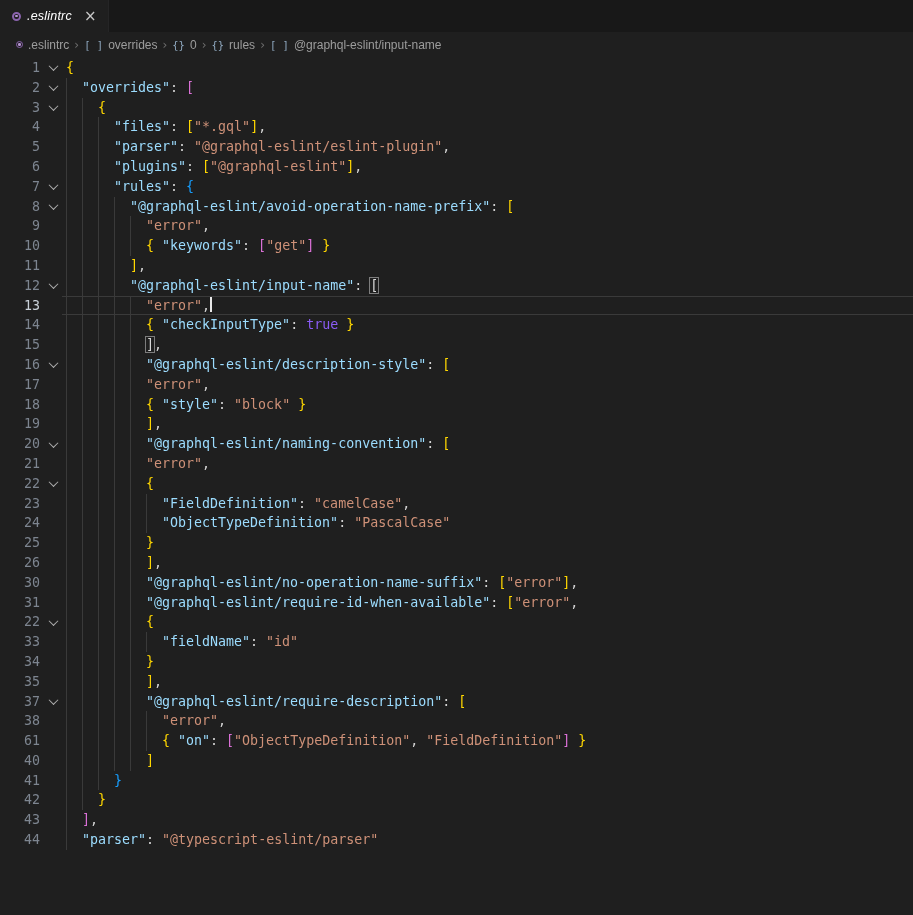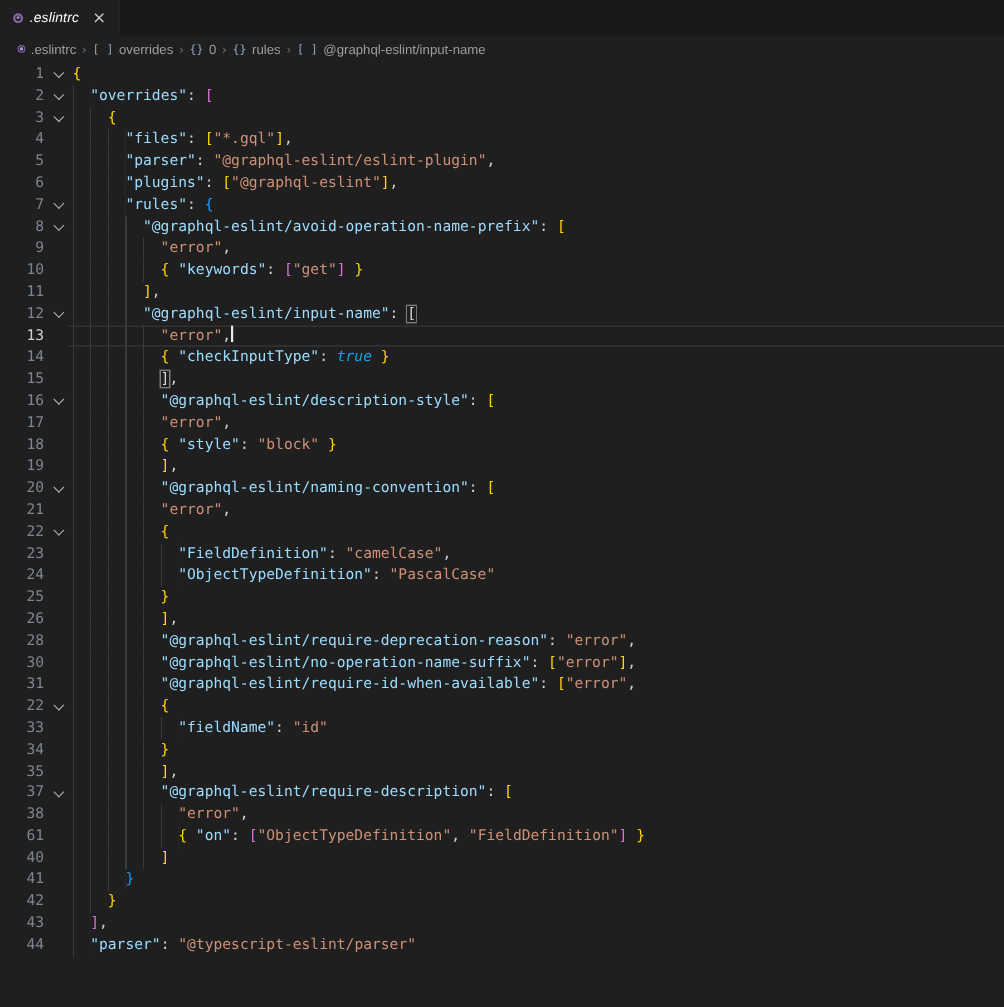--- a/index.html
+++ b/index.html
@@ -38,21 +38,21 @@
   .fold { width:26px; flex:0 0 auto; display:flex; align-items:center; justify-content:center; }
   .chev { width:7px; height:7px; border-right:1.4px solid #aeaeae; border-bottom:1.4px solid #aeaeae;
           transform:rotate(45deg) translate(-1px,-1px); }
   .code { white-space:pre; position:relative; z-index:1; }
   .guides { display:inline-block; height:19.8px; vertical-align:top;
             background:repeating-linear-gradient(to right,#3a3a3a 0 1px,transparent 1px 16px); }
 
   .tok-k { color:#9cdcfe; }   
   .tok-s { color:#ce9178; }   
   .tok-p { color:#d4d4d4; }   
-  .tok-w { color:#0ea5e9;font-style:italic; }   
+  .tok-w { color:#8b5cf6; }   
   .tok-g { color:#ffd700; }   
   .tok-o { color:#da70d6; }   
   .tok-b { color:#179fff; }   
   .tok-t { color:#d4d4d4; }   
   .tok-m { color:#d8d8d8; box-shadow:0 0 0 1px #7d7d7d; } 
 
   .cursor { display:inline-block; width:1.6px; height:15px; background:#e8e8e8;
             vertical-align:-2.5px; }
 </style>
 </head>
@@ -236,25 +236,20 @@
       <span class="ln">25</span>
       <span class="fold"></span>
       <span class="code"><span class="guides" style="width: 80px;"></span><span class="tok-g">}</span></span>
     </div>
     <div class="line">
       <span class="ln">26</span>
       <span class="fold"></span>
       <span class="code"><span class="guides" style="width: 80px;"></span><span class="tok-g">]</span><span class="tok-p">,</span></span>
     </div>
     <div class="line">
-      <span class="ln">28</span>
-      <span class="fold"></span>
-      <span class="code"><span class="guides" style="width: 80px;"></span><span class="tok-k">"@graphql-eslint/require-deprecation-reason"</span><span class="tok-p">: </span><span class="tok-s">"error"</span><span class="tok-p">,</span></span>
-    </div>
-    <div class="line">
       <span class="ln">30</span>
       <span class="fold"></span>
       <span class="code"><span class="guides" style="width: 80px;"></span><span class="tok-k">"@graphql-eslint/no-operation-name-suffix"</span><span class="tok-p">: </span><span class="tok-g">[</span><span class="tok-s">"error"</span><span class="tok-g">]</span><span class="tok-p">,</span></span>
     </div>
     <div class="line">
       <span class="ln">31</span>
       <span class="fold"></span>
       <span class="code"><span class="guides" style="width: 80px;"></span><span class="tok-k">"@graphql-eslint/require-id-when-available"</span><span class="tok-p">: </span><span class="tok-g">[</span><span class="tok-s">"error"</span><span class="tok-p">,</span></span>
     </div>
     <div class="line">

